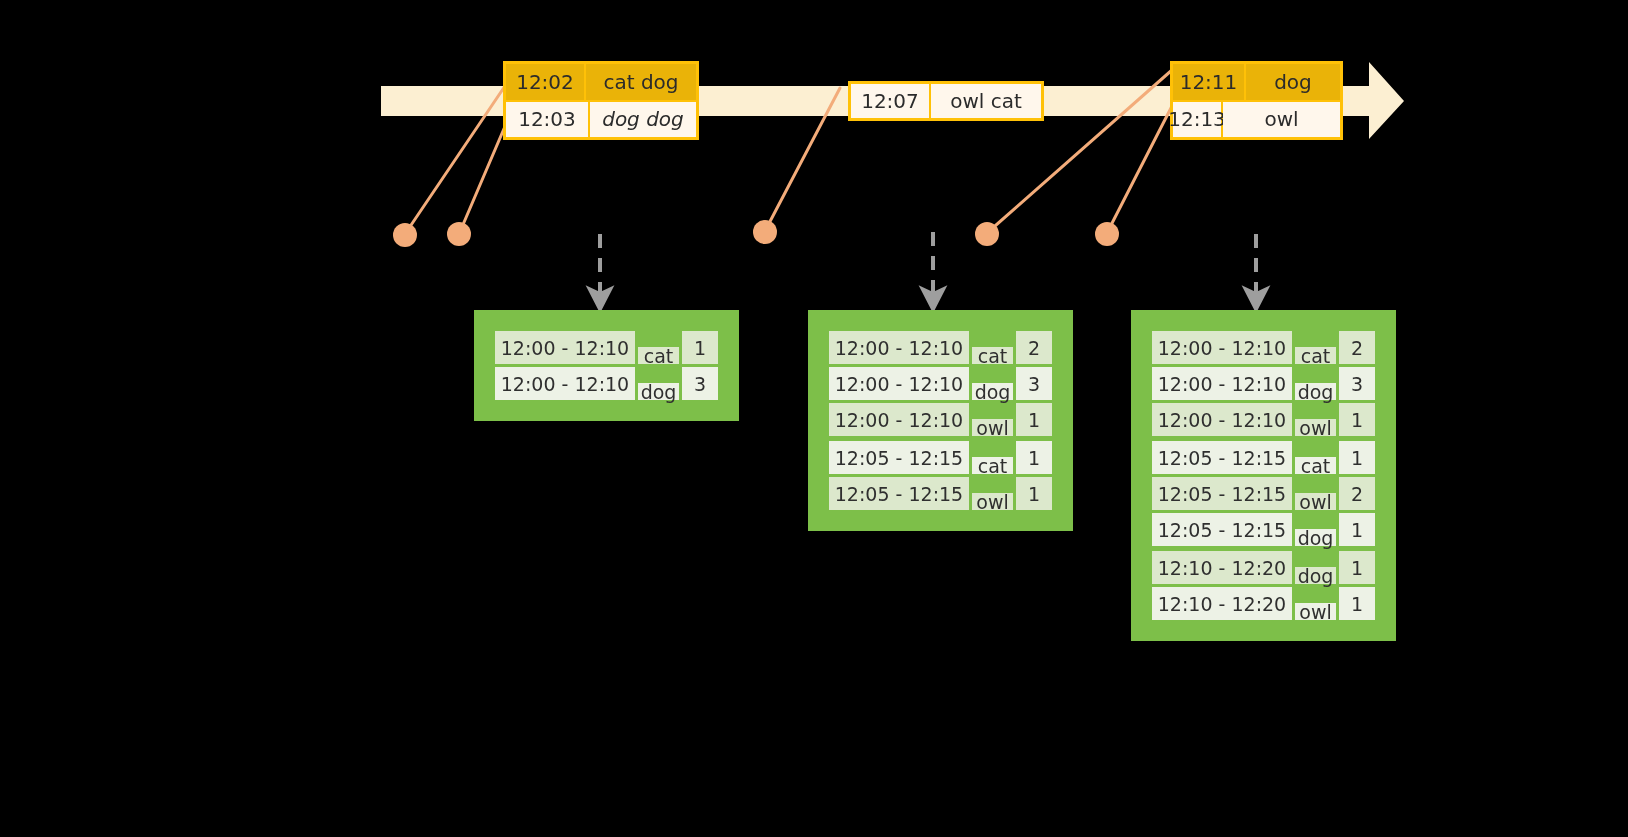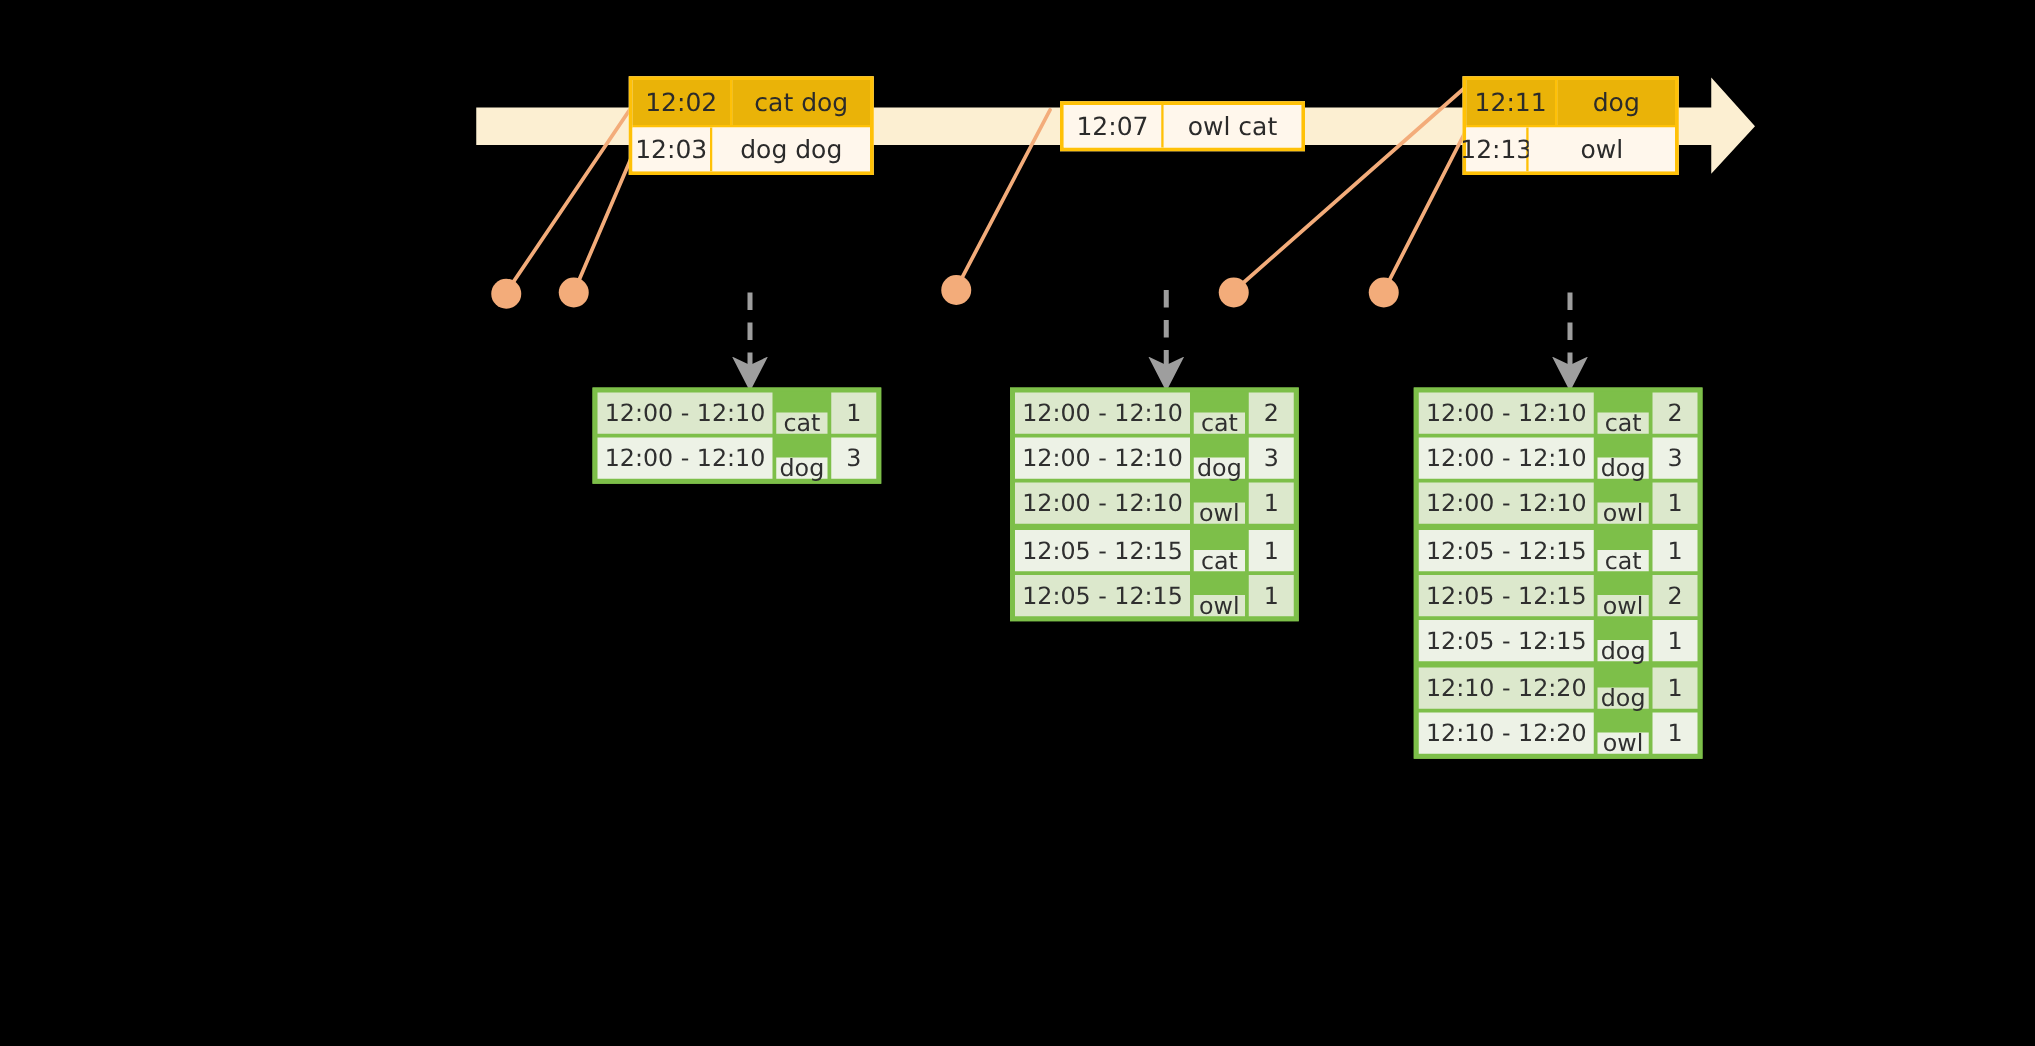--- a/index.html
+++ b/index.html
@@ -65,21 +65,21 @@
 
   
   .result-table {
     position: absolute;
     border: 3px solid #7DBF49;
     background: #7DBF49;
     box-sizing: border-box;
     display: flex;
     flex-direction: column;
     gap: 3px;
-    padding: 1px;
+    padding: 18px;
     z-index: 5;
   }
   .res-row {
     display: flex;
     gap: 3px;
     height: 33px;
   }
   .res-row.group-end { margin-bottom: 2px; }
   .res-cell {
     display: flex;
@@ -139,22 +139,22 @@
   <div class="conn-dot" style="left:753px; top:220px;"></div>
   <div class="conn-dot" style="left:975px; top:222px;"></div>
   <div class="conn-dot" style="left:1095px; top:222px;"></div>
 
   <div class="event-box" style="left:503px; top:61px; width:196px; height:79px;">
     <div class="event-row shaded">
       <div class="event-cell time" style="width:80px;">12:02</div>
       <div class="event-cell words" style="flex:1;">cat dog</div>
     </div>
     <div class="event-row plain">
-      <div class="event-cell time" style="width:64px;">12:03</div>
-      <div class="event-cell words" style="flex:1;">dog dog</div>
+      <div class="event-cell time" style="width:84px;">12:03</div>
+      <div class="event-cell words" style="flex:1;font-style:italic;">dog dog</div>
     </div>
   </div>
 
   <div class="event-box" style="left:836px; top:81px; width:196px; height:40px;margin-left:12px;">
     <div class="event-row plain">
       <div class="event-cell time" style="width:80px;">12:07</div>
       <div class="event-cell words" style="flex:1;">owl cat</div>
     </div>
   </div>
 

